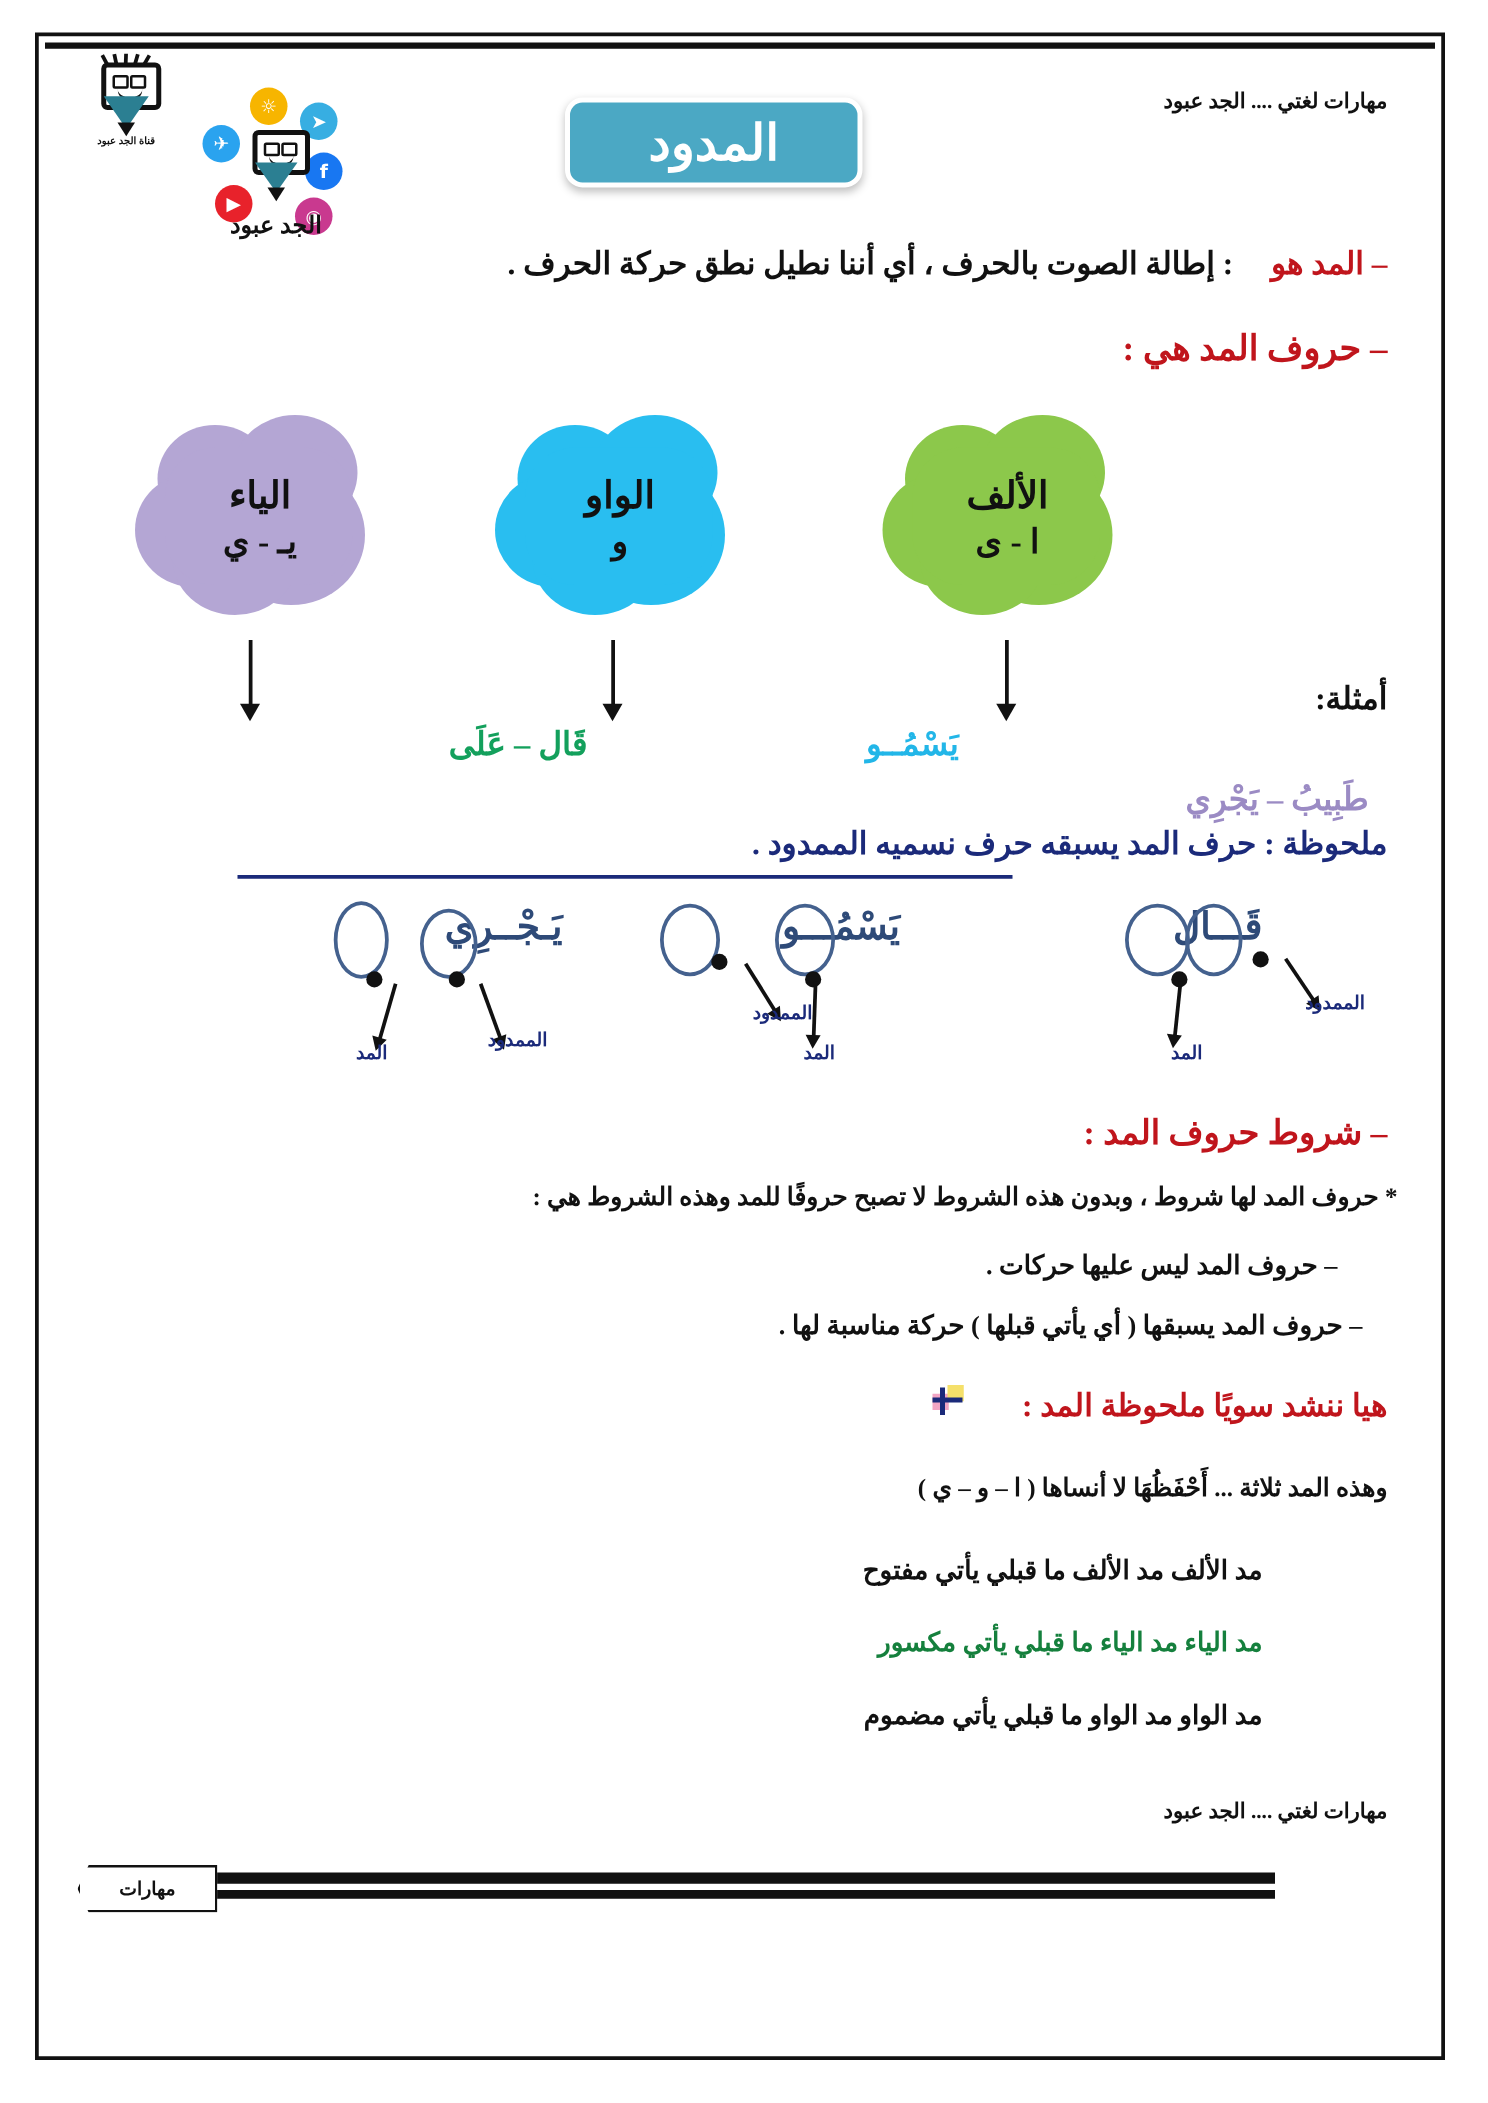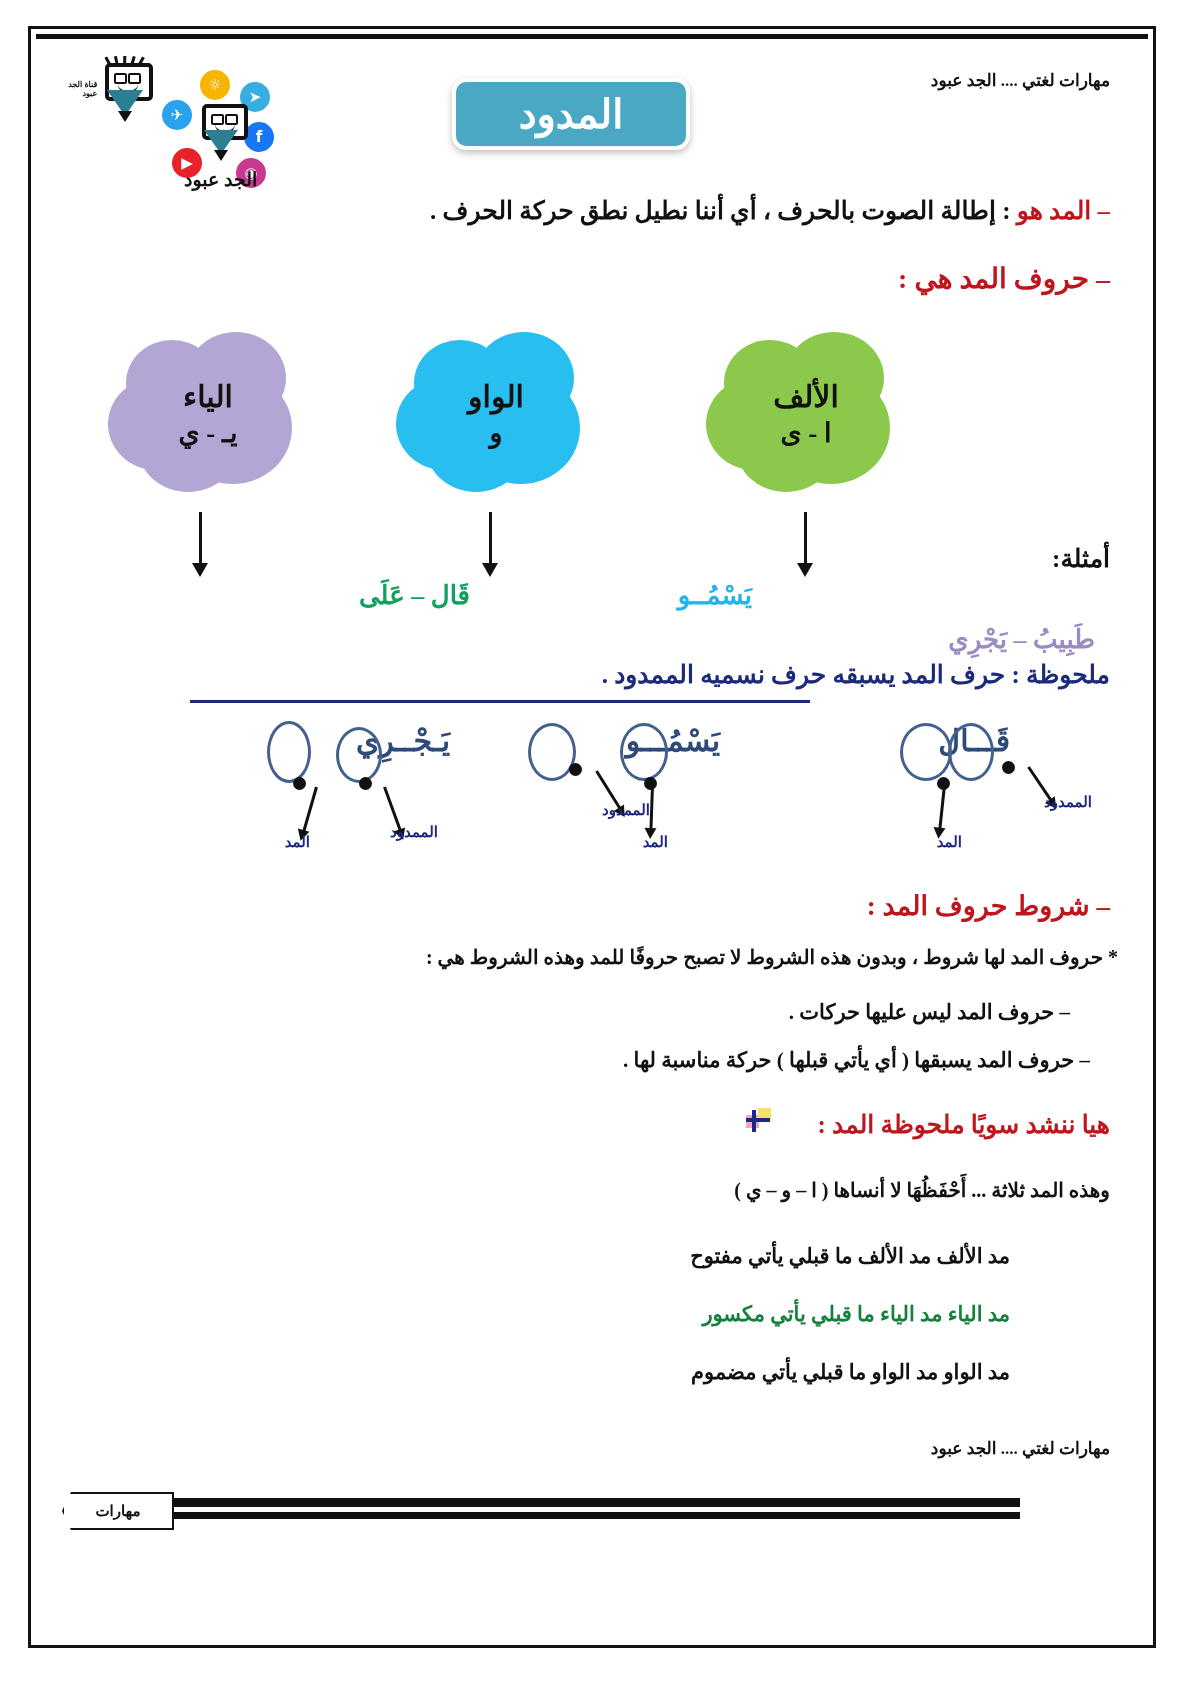--- a/index.html
+++ b/index.html
@@ -19,21 +19,21 @@
   }
   .inner-rule{
     position:absolute;
     left:36px;top:34px;
     width:1112px;height:0;
     border-top:5px solid #111;
   }
   
   .brand-mark{
     position:absolute;left:62px;top:44px;width:78px;height:88px;
-    display:flex;flex-direction:row;align-items:center;
+    display:flex;flex-direction:column;align-items:center;
   }
   .brand-pencil{position:relative;width:56px;height:62px;}
   .bp-head{
     position:absolute;left:8px;top:6px;width:40px;height:30px;
     border:4px solid #111;border-radius:5px;background:#fff;
   }
   .bp-eye{position:absolute;top:6px;width:9px;height:7px;border:2.5px solid #111;border-radius:2px;}
   .bp-eye.l{left:5px;} .bp-eye.r{left:19px;}
   .bp-smile{position:absolute;left:9px;top:17px;width:20px;height:7px;border-bottom:3px solid #111;border-radius:0 0 10px 10px;}
   .bp-hair{position:absolute;left:12px;top:-1px;width:32px;height:9px;}
@@ -77,41 +77,41 @@
   }
   .doc-title-box span{color:#fff;font-size:40px;font-weight:bold;text-align:center;}
 
   .header-note{
     position:absolute;right:80px;top:70px;
     font-size:17px;color:#111;font-weight:bold;
   }
 
   
   .line-def{position:absolute;right:80px;top:196px;font-size:25px;font-weight:bold;color:#111;white-space:nowrap;}
-  .line-def .k{color:#c0151c;}
+  .line-def .k{color:#c0151c;margin-left:24px;}
   .line-h2{position:absolute;right:80px;top:262px;font-size:28px;font-weight:bold;color:#c0151c;}
 
   
   .cloud{position:absolute;width:200px;height:165px;display:flex;flex-direction:column;
     justify-content:center;}
   .cloud .puff{position:absolute;border-radius:50%;}
   .cloud .txt{position:relative;z-index:3;text-align:center;font-weight:bold;color:#111;line-height:1.28;}
   .cloud .t1{font-size:30px;} .cloud .t2{font-size:27px;}
   .cloud-green{left:706px;top:332px;}
   .cloud-blue{left:396px;top:332px;}
   .cloud-purple{left:108px;top:332px;}
 
   .arrow{position:absolute;width:3px;background:#111;}
   .arrow::after{content:"";position:absolute;left:-7px;bottom:-13px;width:0;height:0;
     border-left:8.5px solid transparent;border-right:8.5px solid transparent;border-top:14px solid #111;}
 
   .examples-label{position:absolute;right:80px;top:544px;font-size:25px;font-weight:bold;color:#111;}
   .ex{position:absolute;top:580px;font-size:26px;font-weight:bold;}
   .ex-alef{right:720px;color:#13a05c;}
-  .ex-waw{right:438px;color:#22b6e8;}
+  .ex-waw{right:423px;color:#22b6e8;}
   .ex-ya{right:95px;color:#9b8bc4;margin-top:44px;}
 
   .note-line{position:absolute;right:80px;top:660px;font-size:25px;font-weight:bold;color:#1b2a7a;}
   .note-underline{position:absolute;right:380px;top:700px;width:620px;height:0;border-top:3px solid #1b2a7a;}
 
   
   .analysis{position:absolute;left:0;top:715px;width:1190px;height:140px;}
   .word{position:absolute;font-size:30px;font-weight:bold;color:#2e4a78;white-space:nowrap;}
   .w-qal{right:180px;top:8px;}
   .w-yasmu{right:470px;top:8px;}

